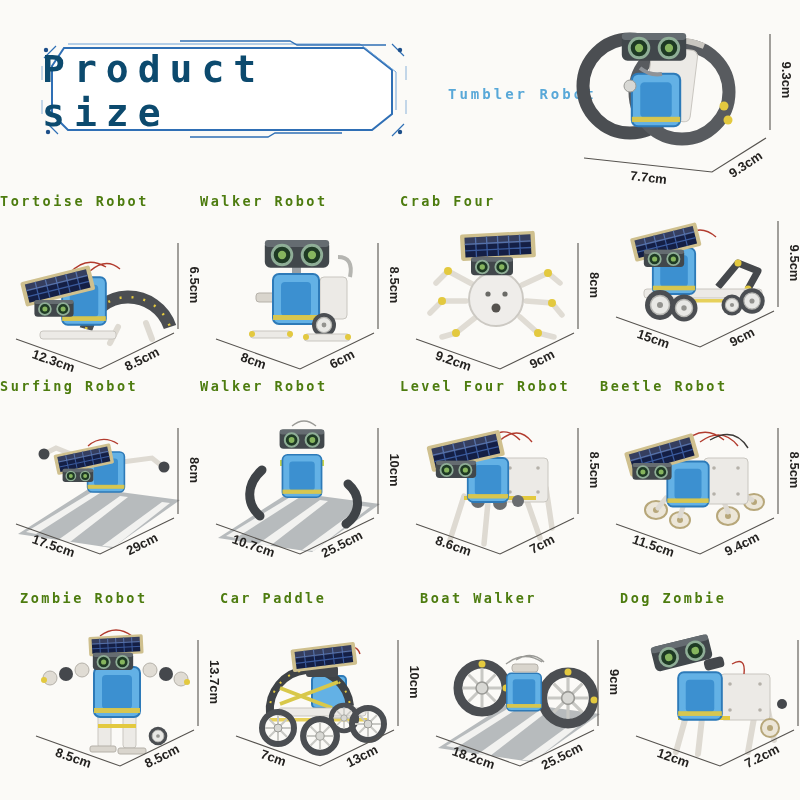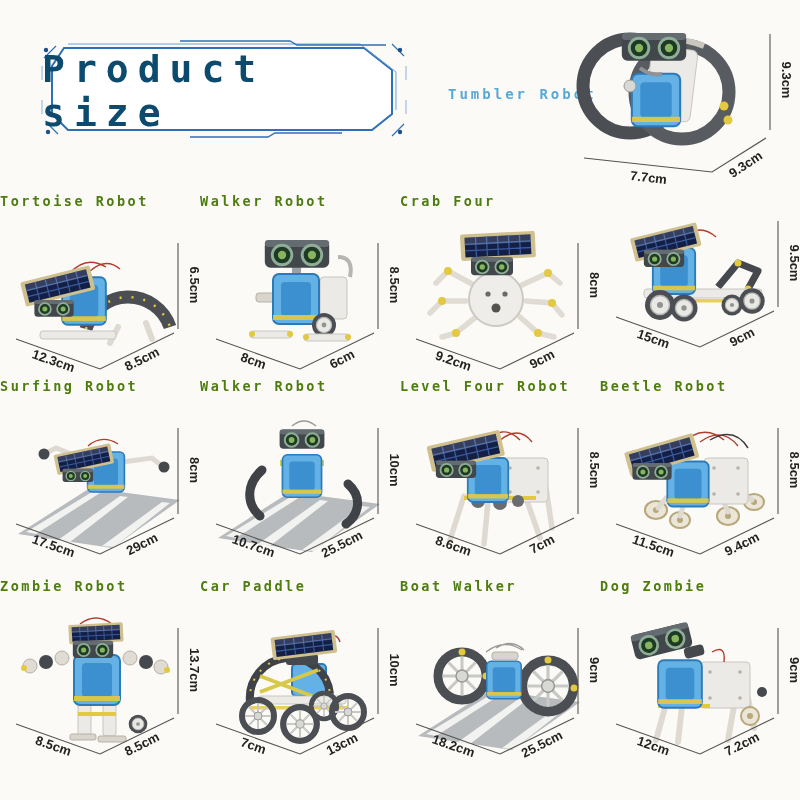--- a/index.html
+++ b/index.html
@@ -19,21 +19,21 @@
   .featured-label{
     position:absolute;left:448px;top:86px;width:150px;
     color:#58a8d8;font-size:14px;font-weight:600;letter-spacing:3px;white-space:nowrap;
   }
   .featured-illus{position:absolute;left:552px;top:6px;}
   .cell{position:absolute;width:200px;}
   .robot-name{
     text-align:left;color:#4d7c0f;font-size:13.5px;font-weight:600;
     letter-spacing:2.5px;height:22px;white-space:nowrap;
   }
-  .r1{top:193px;} .r2{top:378px;} .r3{top:578px;}
+  .r1{top:193px;} .r2{top:378px;} .r3{top:590px;margin-left:20px;}
   .c1{left:0;} .c2{left:200px;} .c3{left:400px;} .c4{left:600px;}
   text.dim{
     font-family:"Liberation Sans",sans-serif;font-weight:700;font-size:13px;
     fill:#242220;text-anchor:middle;
   }
   .dimline{stroke:#56534f;stroke-width:1.1;fill:none;}
 </style>
 </head>
 <body>
 

